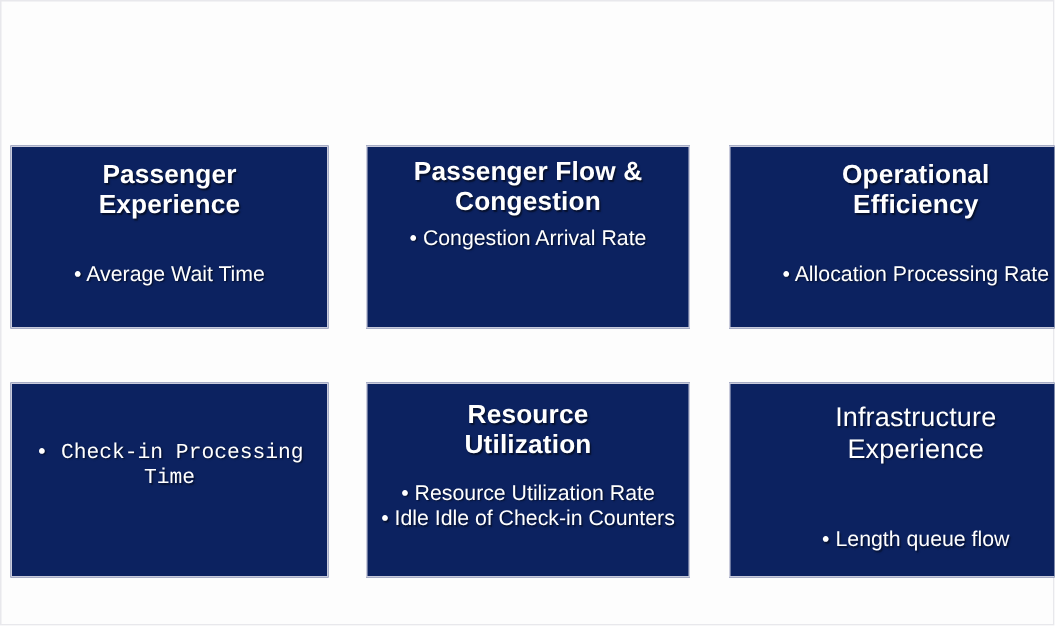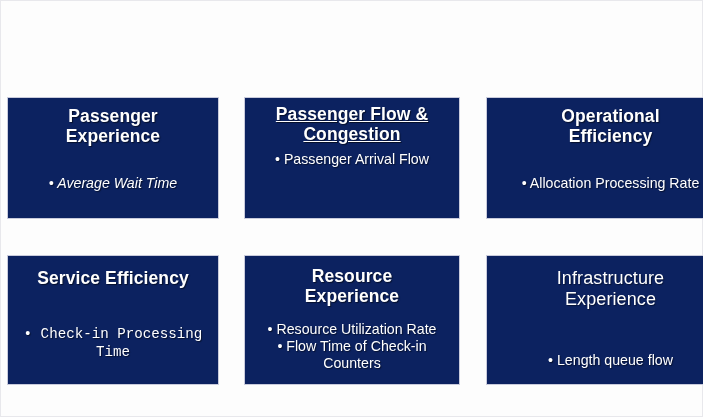--- a/index.html
+++ b/index.html
@@ -64,23 +64,23 @@
     font-size: 14.2px;
     line-height: 1.2;
     text-shadow: 1px 1px 1px rgba(0,0,0,0.5);
   }
   .bullet-line {
     white-space: normal;
   }
 
   
   .c1 .card-title { margin-top: 8px; }
-  .c1 .card-body  { margin-top: 28px; font-style: italic; }
+  .c1 .card-body  { margin-top: 28px; }
 
-  .c2 .card-title { margin-top: 6px; text-decoration: underline; }
+  .c2 .card-title { margin-top: 6px; }
   .c2 .card-body  { margin-top: 6px; }
 
   .c3 .card-title { margin-top: 8px; }
   .c3 .card-body  { margin-top: 28px; }
 
   .c4 .card-title { margin-top: 12px; }
   .c4 .card-body  { margin-top: 38px; font-family: Liberation Mono, monospace; }
 
   .c5 .card-title { margin-top: 10px; }
   .c5 .card-body  { margin-top: 14px; }
@@ -99,45 +99,44 @@
 Experience</div>
       <div class="card-body">
         <div class="bullet-line">• Average Wait Time</div>
       </div>
     </div>
 
     <div class="card col2 row1 c2">
       <div class="card-title">Passenger Flow &amp;
 Congestion</div>
       <div class="card-body">
-        <div class="bullet-line">• Passenger Arrival Flow</div>
+        <div class="bullet-line">• Congestion Arrival Rate</div>
       </div>
     </div>
 
     <div class="card col3 row1 c3">
       <div class="card-title">Operational
 Efficiency</div>
       <div class="card-body">
         <div class="bullet-line">• Allocation Processing Rate</div>
       </div>
     </div>
 
     <div class="card col1 row2 c4">
-      <div class="card-title">Service Efficiency</div>
       <div class="card-body">
         <div class="bullet-line">• Check-in Processing Time</div>
       </div>
     </div>
 
     <div class="card col2 row2 c5">
       <div class="card-title">Resource
-Experience</div>
+Utilization</div>
       <div class="card-body">
         <div class="bullet-line">• Resource Utilization Rate</div>
-        <div class="bullet-line">• Flow Time of Check-in Counters</div>
+        <div class="bullet-line">• Idle Idle of Check-in Counters</div>
       </div>
     </div>
 
     <div class="card col3 row2 c6">
       <div class="card-title light">Infrastructure
 Experience</div>
       <div class="card-body">
         <div class="bullet-line">• Length queue flow</div>
       </div>
     </div>

